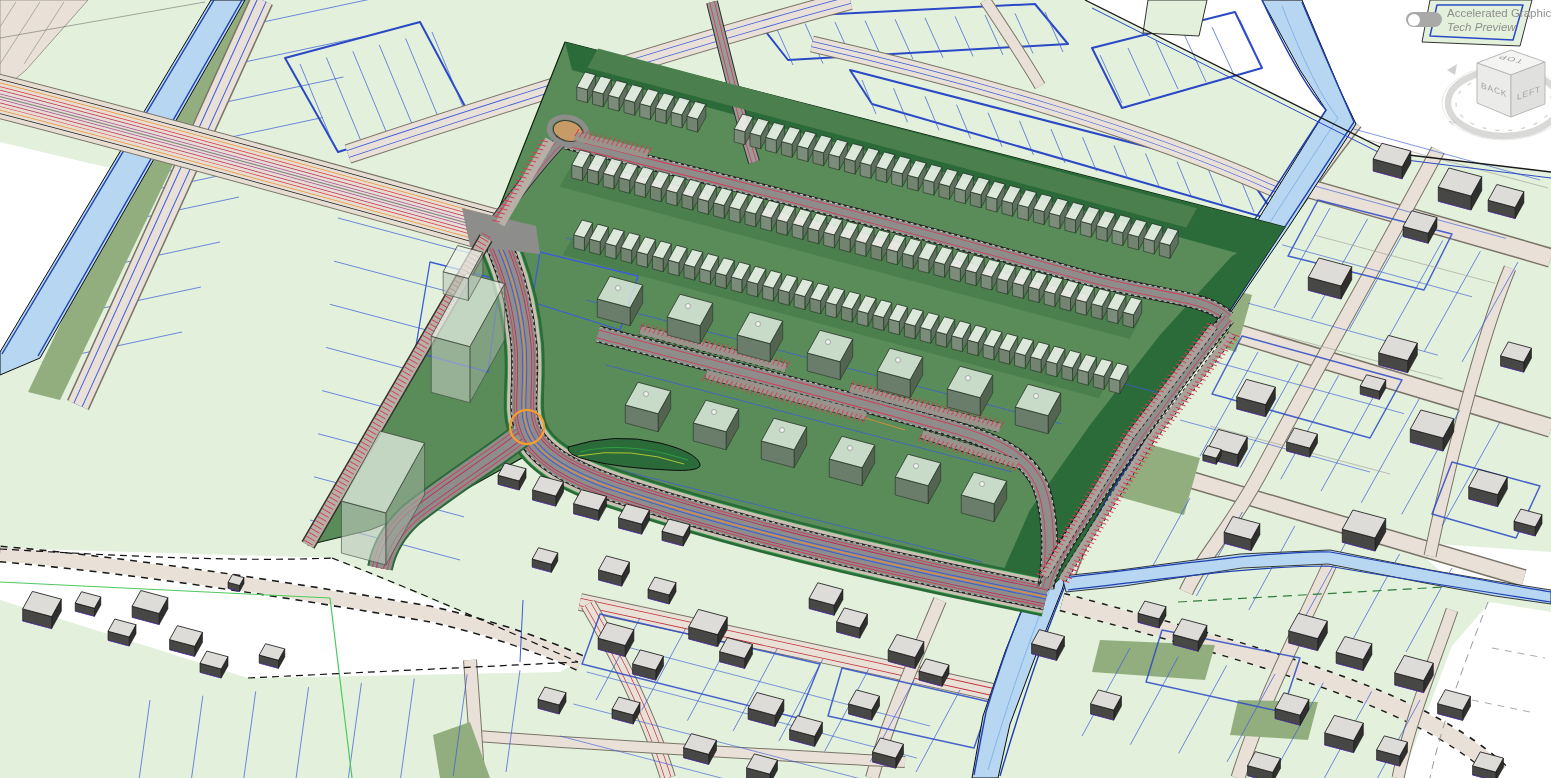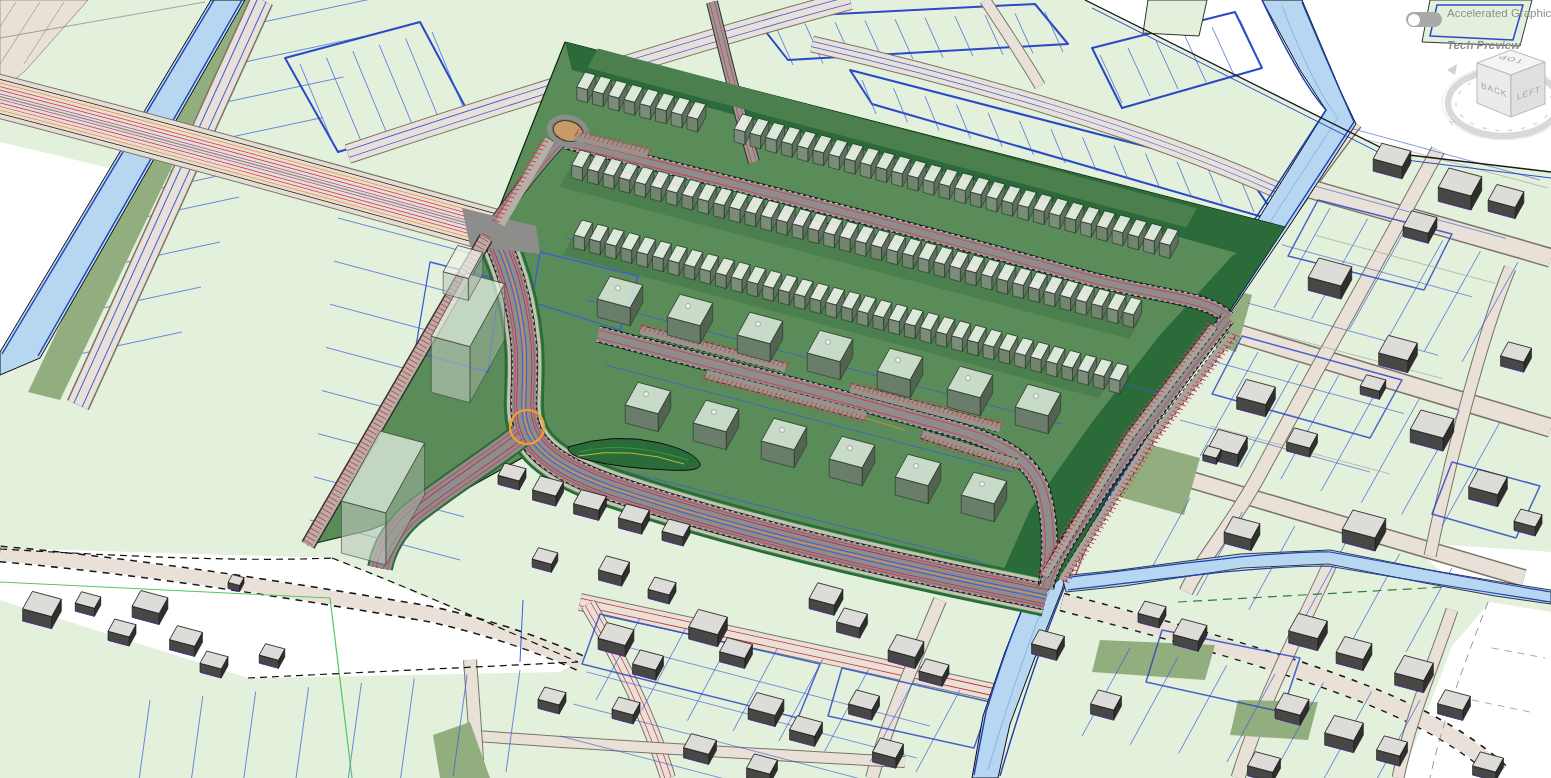--- a/index.html
+++ b/index.html
@@ -1474,14 +1474,14 @@
       <text transform="translate(1524,60) rotate(193) skewX(-28) scale(1,0.62)" font-size="10" fill="#9a9a98" letter-spacing="1.5">TOP</text>
       <text transform="translate(1481,88) skewY(19.5)" font-size="8.5" fill="#a2a2a0" letter-spacing="0.8">BACK</text>
       <text transform="translate(1517,100) skewY(-19.5)" font-size="8.5" fill="#a2a2a0" letter-spacing="0.8">LEFT</text>
     </g>
   </svg>
 
   <div id="ag-toggle" style="background: rgb(169, 169, 167);">
     <div class="knob"></div>
   </div>
   <div class="ui-label" style="left: 1447px; top: 7px; color: rgb(142, 142, 140);">Accelerated Graphics</div>
-  <div class="ui-label tech" style="left: 1447px; top: 39px; color: rgb(142, 142, 140); font-weight: bold;">Tech Preview</div>
+  <div class="ui-label tech" style="left: 1447px; top: 21px; color: rgb(142, 142, 140);">Tech Preview</div>
 </div>
 
 </body></html>

